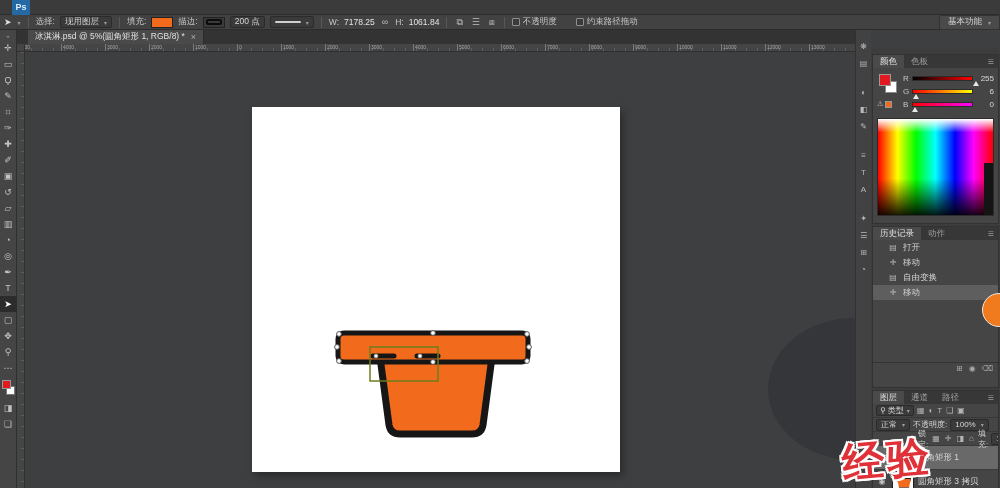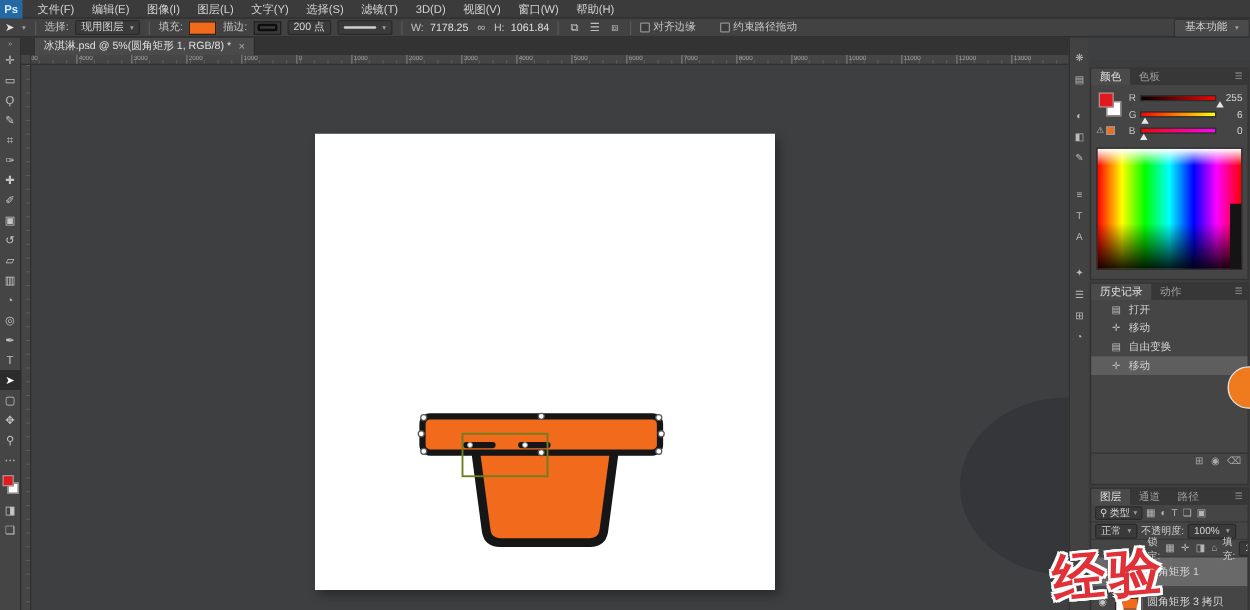--- a/index.html
+++ b/index.html
@@ -5,21 +5,21 @@
   * { box-sizing: border-box; margin: 0; padding: 0; }
   html,body { width:1000px; height:488px; overflow:hidden; }
   body {
     position:relative; background:#3e3f41;
     font-family:"Liberation Sans","DejaVu Sans",sans-serif;
     color:#cfcfcf; font-size:9px; -webkit-font-smoothing:antialiased;
   }
   
   .menubar { position:absolute; left:0; top:0; width:1000px; height:15px;
     background:#3b3b3b; border-bottom:1px solid #2d2d2d;
-    display:flex; align-items:center; z-index:10;}
+    display:flex; align-items:center; z-index:10;padding-left:12px;}
   .ps-logo { width:18px; height:15px; background:#2468a4; color:#d8ecff;
     font-weight:bold; font-size:9px; display:flex; align-items:center;
     justify-content:center; margin-right:5px;}
   .menu-item { padding:0 7px; color:#d4d4d4; line-height:15px; white-space:nowrap;}
   
   .optionsbar { position:absolute; left:0; top:15px; width:1000px; height:15px;
     background:#424242; border-bottom:1px solid #2c2c2c; display:flex;
     align-items:center; gap:5px; padding-left:4px; font-size:8.5px;
     color:#c6c6c6; z-index:10;}
   .ob-sep { width:1px; height:11px; background:#585858; margin:0 2px;}
@@ -174,34 +174,20 @@
     text-shadow:-2px -2px 0 #fff,2px -2px 0 #fff,-2px 2px 0 #fff,2px 2px 0 #fff,
       0 -2px 0 #fff,0 2px 0 #fff,-2px 0 0 #fff,2px 0 0 #fff; white-space:nowrap;}
   .wm-badge { position:absolute; left:982px; top:293px; width:34px; height:34px;
     border-radius:50%; background:#f07a1e; z-index:60; border:1px solid #e8e8e8;}
 </style>
 </head>
 <body>
 
 <div class="menubar">
   <div class="ps-logo">Ps</div>
-  <div style="display:flex">
-
-  <div class="menu-item">文件(F)</div>
-      <div class="menu-item">编辑(E)</div>
-      <div class="menu-item">图像(I)</div>
-      <div class="menu-item">图层(L)</div>
-      <div class="menu-item">文字(Y)</div>
-      <div class="menu-item">选择(S)</div>
-      <div class="menu-item">滤镜(T)</div>
-      <div class="menu-item">3D(D)</div>
-      <div class="menu-item">视图(V)</div>
-      <div class="menu-item">窗口(W)</div>
-      <div class="menu-item">帮助(H)</div>
-    </div>
 </div>
 
 <div class="optionsbar">
   <span class="ob-toolicon">➤</span>
   <span class="caret">▾</span>
   <span class="ob-sep"></span>
   <span>选择:</span>
   <span class="dd">
     <span>现用图层</span>
     <span class="caret">▾</span>
@@ -226,21 +212,21 @@
   <span class="iconbtn">∞</span>
   <span>H:</span>
   <span class="num">1061.84</span>
   <span class="ob-sep"></span>
   <span class="iconbtn">⧉</span>
   <span class="iconbtn">☰</span>
   <span class="iconbtn">⧈</span>
   <span class="ob-sep"></span>
   <span class="ckwrap">
     <span class="checkbox"></span>
-    <span>对齐边缘</span>
+    <span>不透明度</span>
   </span>
   <span class="ckwrap" style="margin-left:14px">
     <span class="checkbox"></span>
     <span>约束路径拖动</span>
   </span>
   <span class="workspace-btn" style="position:static;margin-left:auto;margin-right:0">
     <span>基本功能</span>
     <span class="caret">▾</span>
   </span>
 </div>

